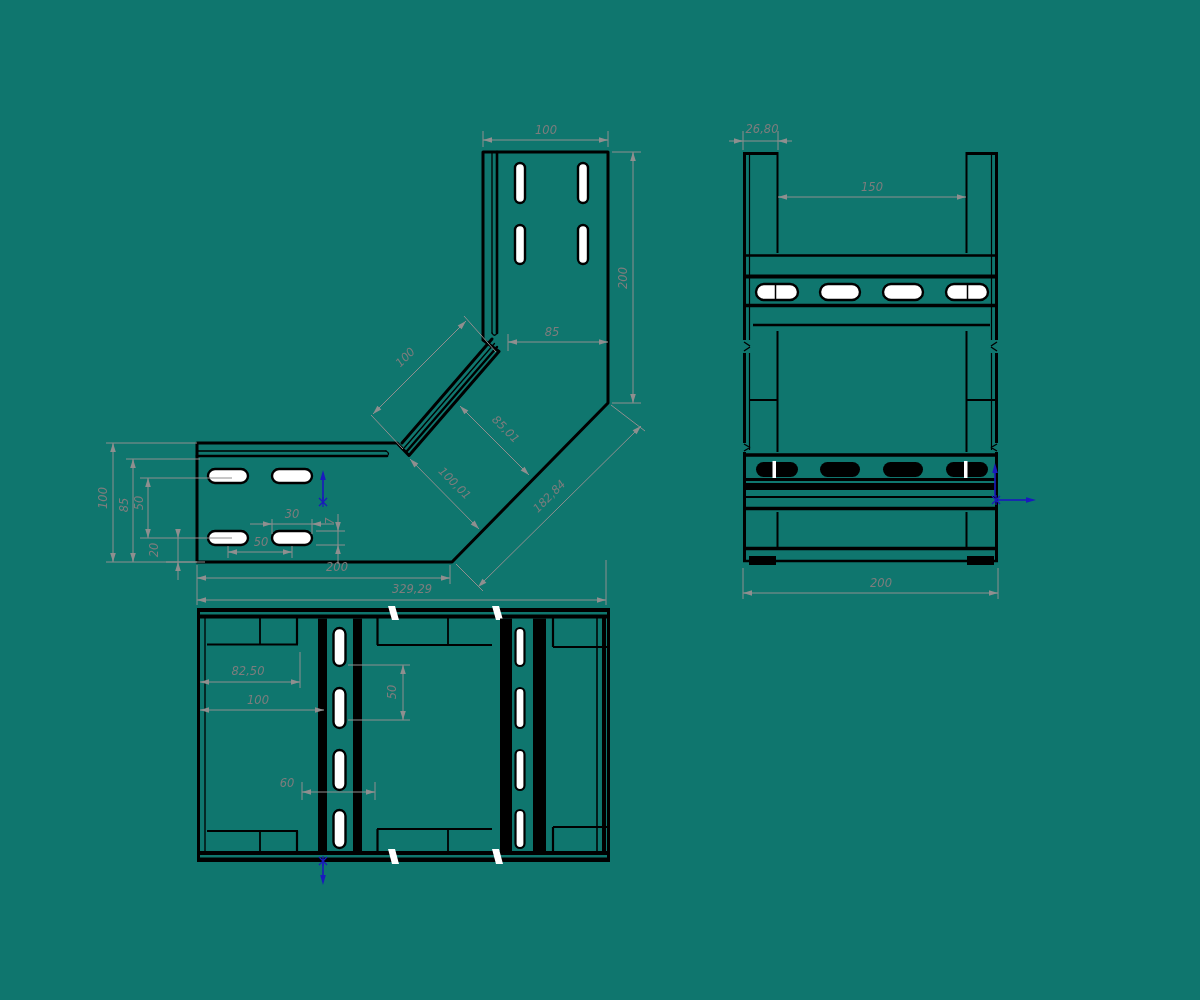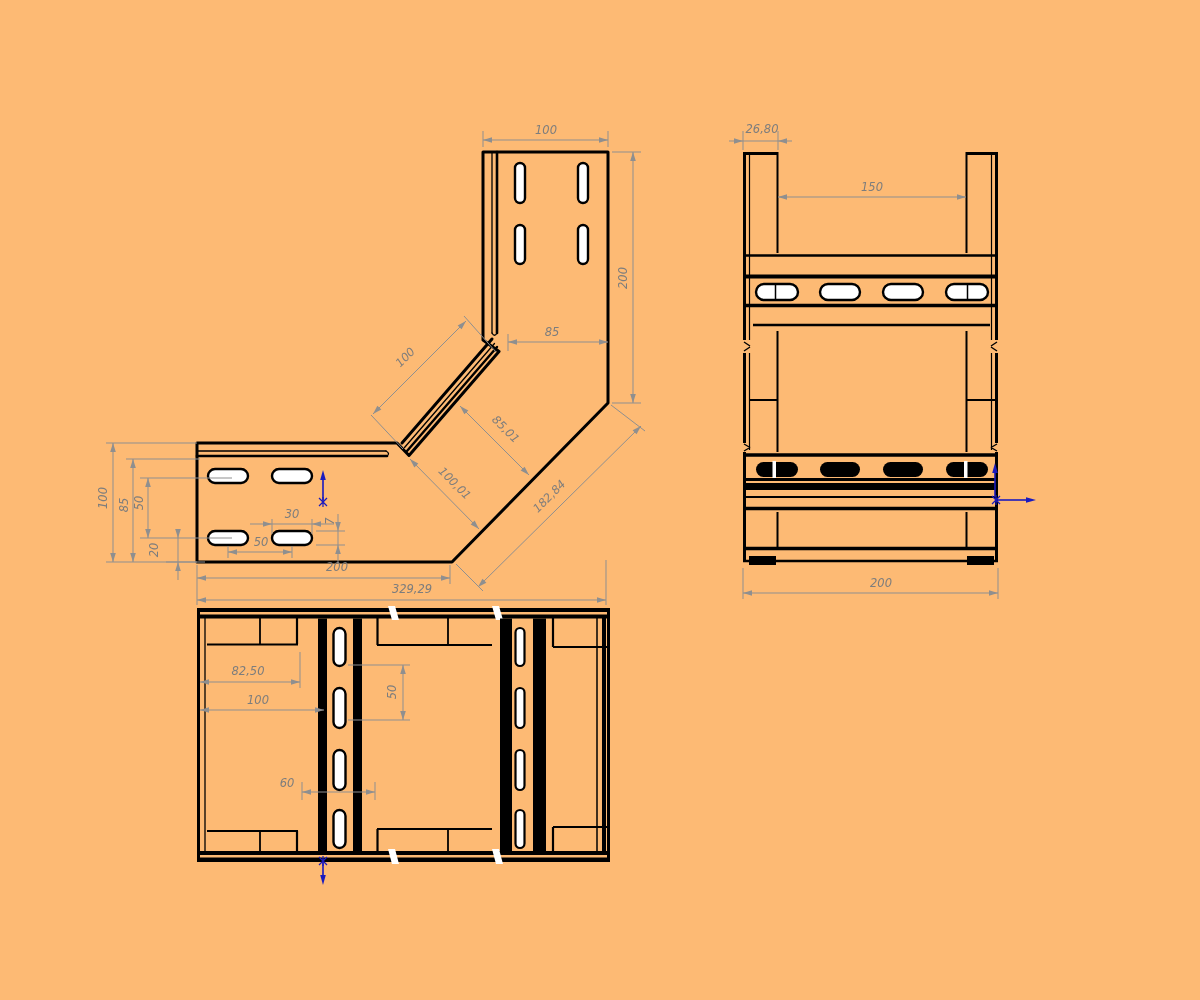--- a/index.html
+++ b/index.html
@@ -1,16 +1,16 @@
 <!DOCTYPE html>
 <html><head>
 <meta charset="utf-8">
 <style>
   html,body{margin:0;padding:0;background:#ffffff;}
-  .stage{width:1200px;height:1000px;position:relative;background:#fdba74;overflow:hidden;}
+  .stage{width:1200px;height:1000px;position:relative;background:#0f766e;overflow:hidden;}
   svg{display:block;}
   text.dimtxt{font-family:"DejaVu Sans","Liberation Sans",sans-serif;font-style:italic;font-size:11.5px;}
 </style>
 </head>
 <body>
 
 <div class="stage">
 <svg id="cad" width="1200" height="1000" viewBox="0 0 1200 1000">
 
   <g stroke="#000" fill="none" stroke-linecap="round" stroke-linejoin="round">

